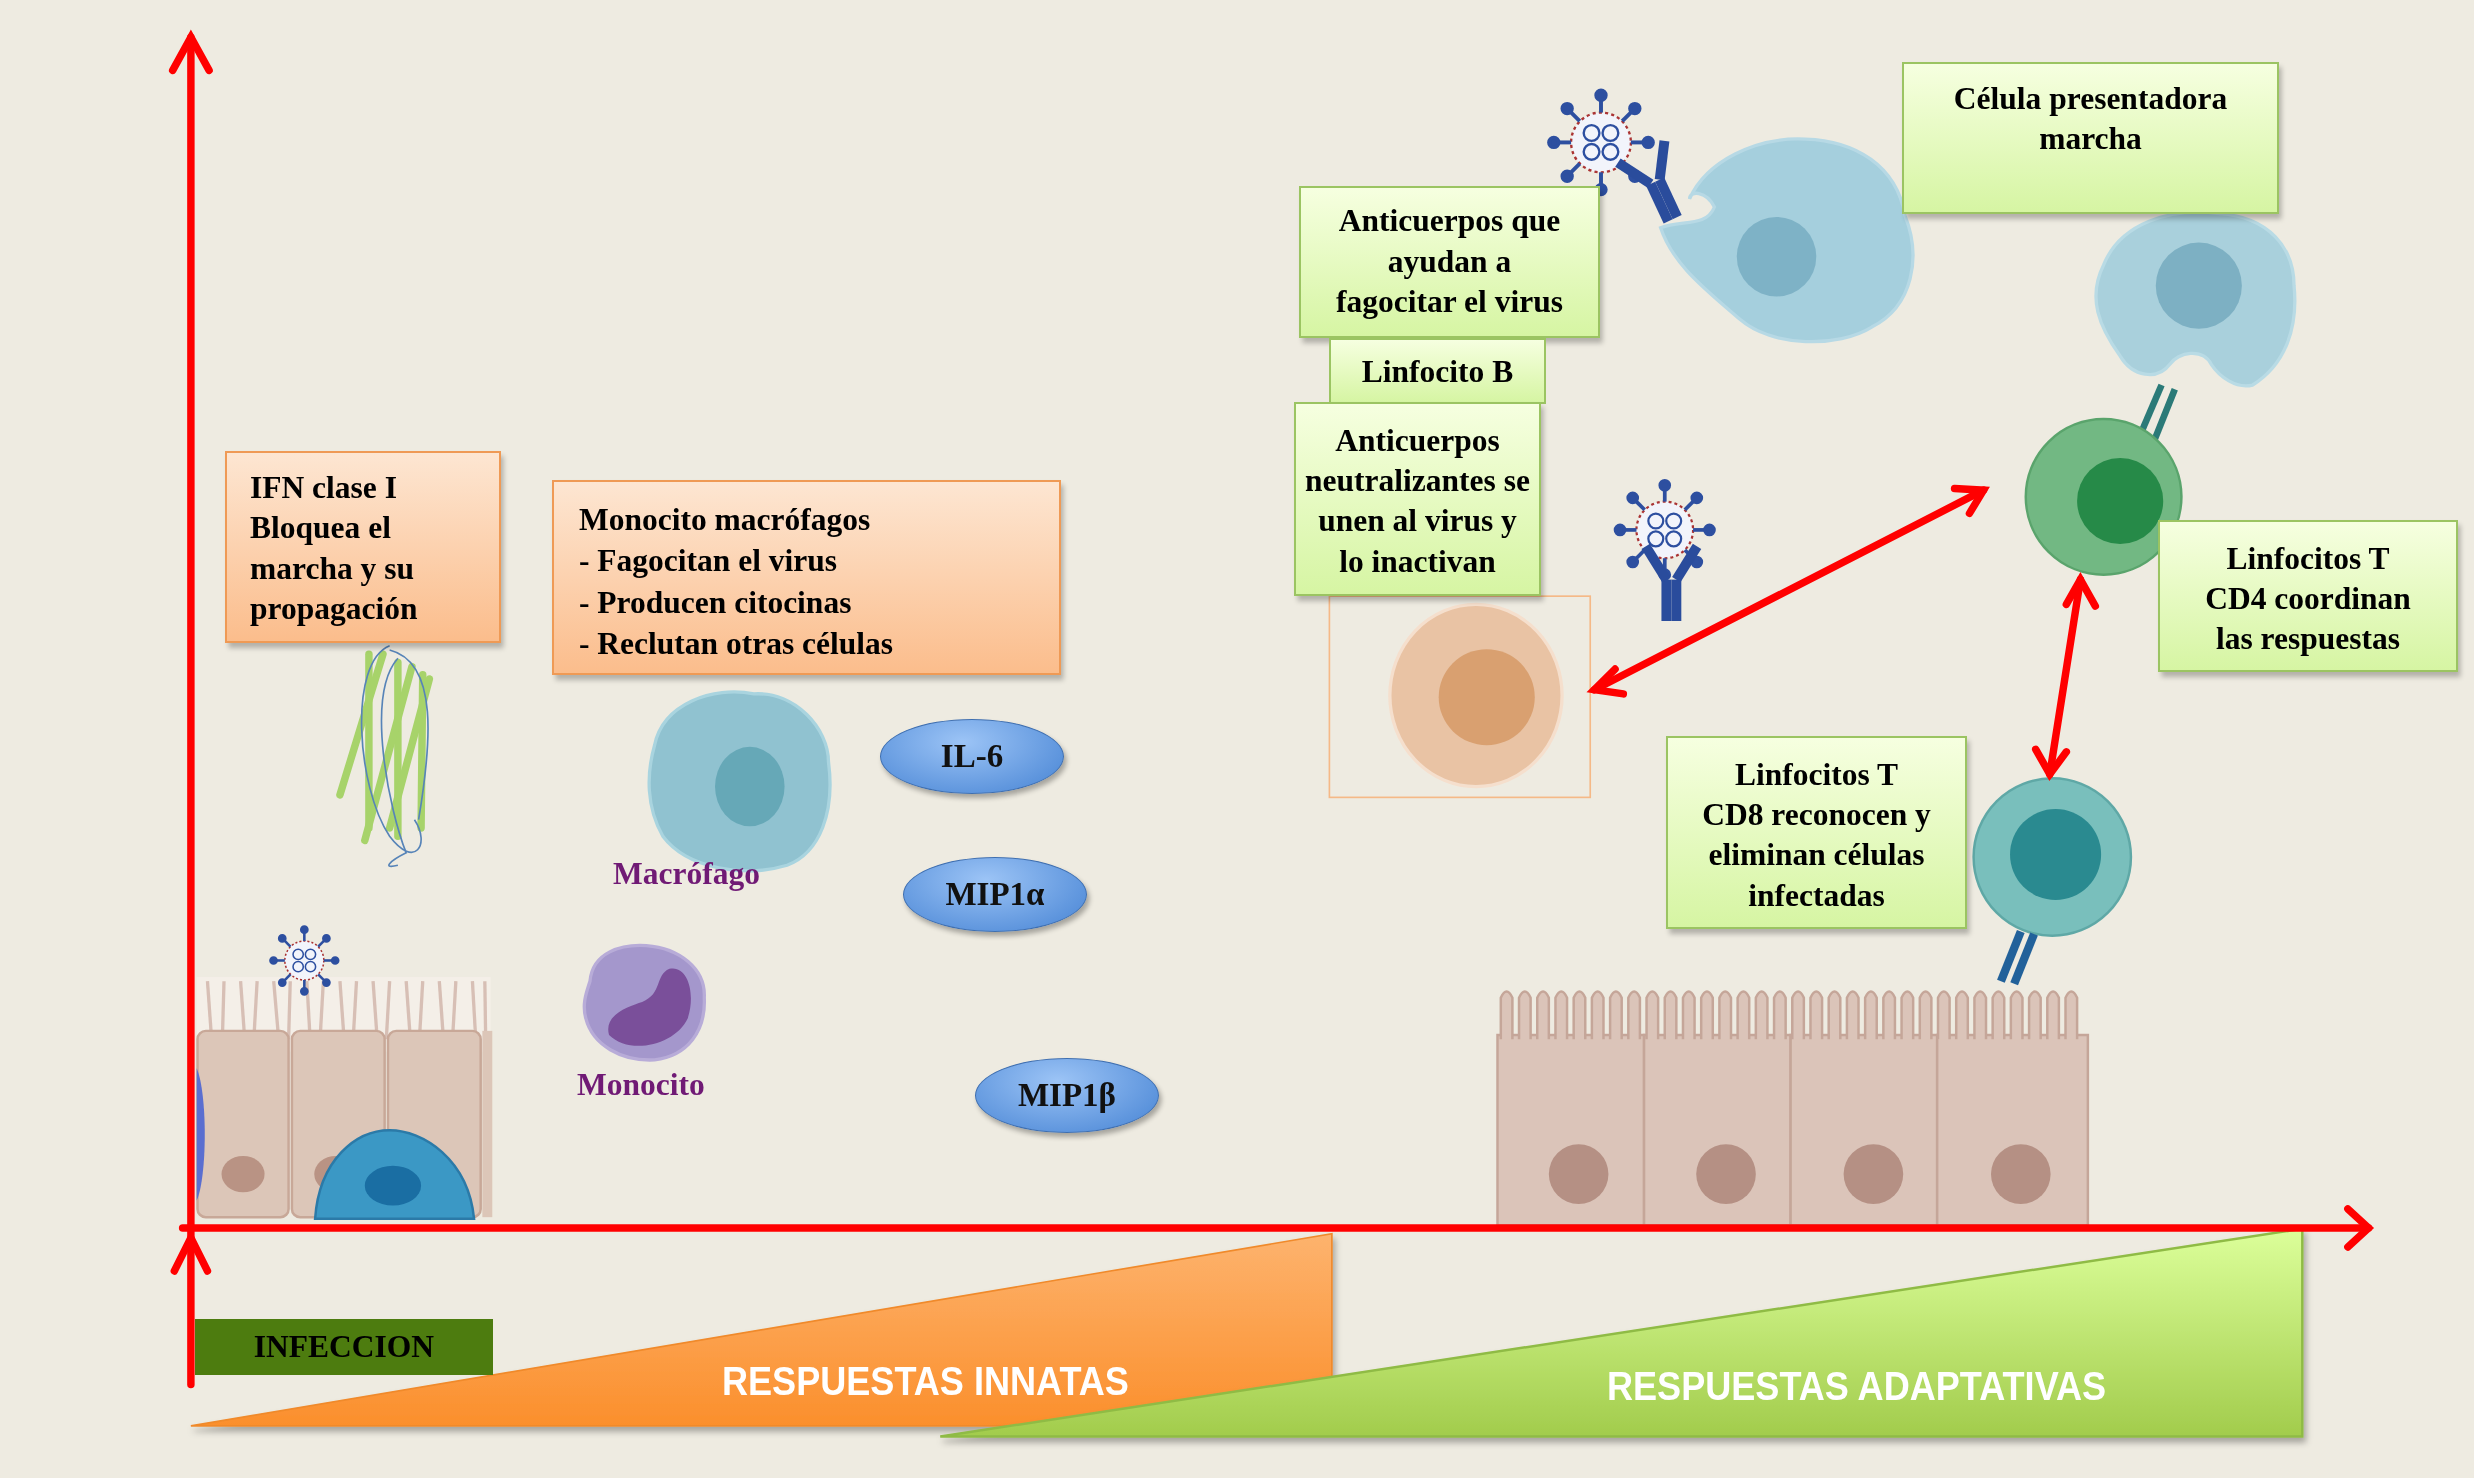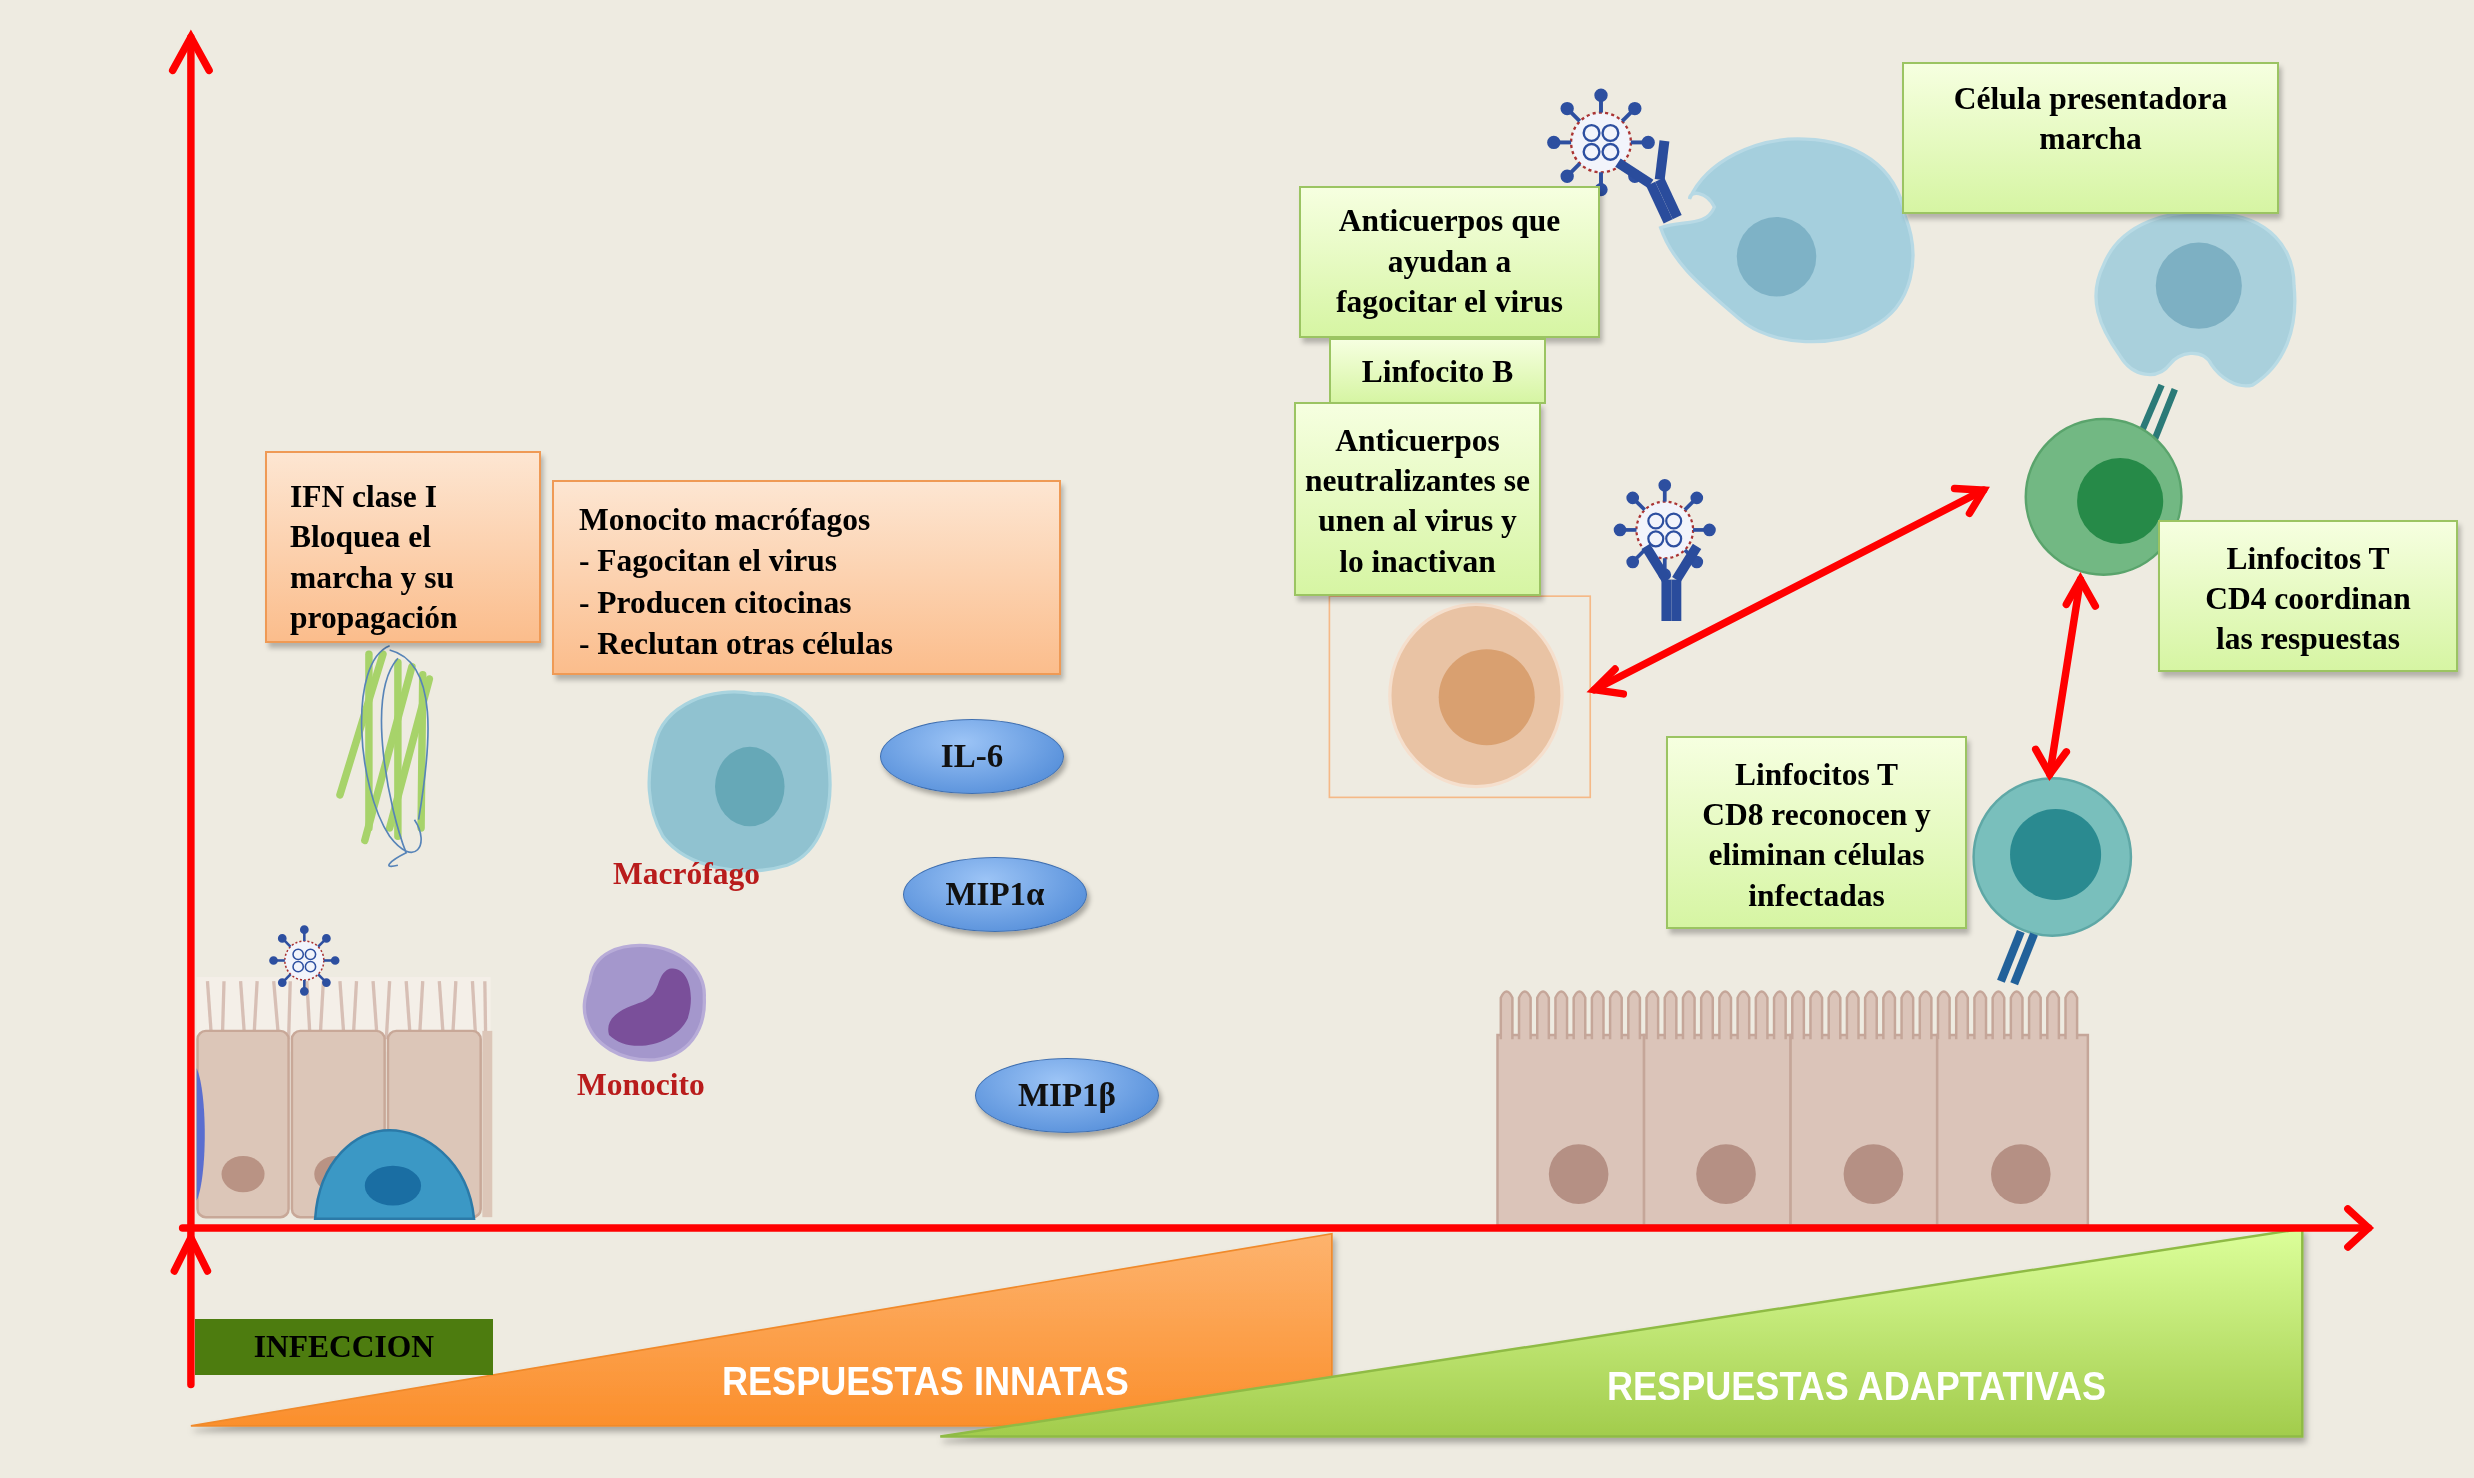--- a/index.html
+++ b/index.html
@@ -4,21 +4,21 @@
 <style>
   html, body { margin:0; padding:0; }
   body { width:2475px; height:1478px; background:#eeebe1; position:relative; overflow:hidden;
          font-family:"Liberation Serif", serif; }
   svg.art { position:absolute; left:0; top:0; width:2475px; height:1478px; }
   .box { position:absolute; box-sizing:border-box; font-weight:bold; color:#000;
          font-family:"Liberation Serif", serif; line-height:1.28; box-shadow:3.3px 5px 5px rgba(0,0,0,0.25); }
   .orange { background:linear-gradient(#fde6d2, #fbbd8c); border:2.5px solid #ef9a55; }
   .green { background:linear-gradient(#f6ffe0, #d6f5a3); border:2.5px solid #9bc462; text-align:center; }
   .box div { white-space:nowrap; }
-  .lbl { position:absolute; font-weight:bold; font-family:"Liberation Serif", serif; font-size:31.5px; color:#b91c1c; white-space:nowrap; }
+  .lbl { position:absolute; font-weight:bold; font-family:"Liberation Serif", serif; font-size:31.5px; color:#701a75; white-space:nowrap; }
   .oval { position:absolute; border-radius:50%; background:radial-gradient(ellipse at 45% 30%, #9cc4f6, #5b93dc 75%, #4a80cc);
           border:1.7px solid #3f6fb0; box-shadow:2.5px 4.1px 5px rgba(0,0,0,0.3);
           display:flex; align-items:center; justify-content:center; font-weight:bold; font-size:33px; color:#111; }
   .infeccion { position:absolute; left:195px; top:1319px; width:298px; height:56px; background:#4d7c0f;
                display:flex; align-items:center; justify-content:center; font-weight:bold; font-size:31.5px; }
   .tri-label { position:absolute; color:#fff; font-family:"Liberation Sans", sans-serif; font-weight:bold;
                font-size:41px; white-space:nowrap; transform:scaleX(0.88); transform-origin:left center; }
 </style>
 </head>
 <body>
@@ -235,21 +235,21 @@
     <line x1="1925" y1="833" x2="2395" y2="592"></line>
     <polyline points="1950,808 1925,833 1960,838"></polyline>
     <polyline points="2360,590 2395,592 2378,620"></polyline>
 
     <line x1="2512" y1="700" x2="2475" y2="935"></line>
     <polyline points="2495,730 2512,700 2530,732"></polyline>
     <polyline points="2458,905 2475,935 2495,908"></polyline>
   </g>
 </svg>
 
-<div class="box orange" style="left:225px;top:451px;width:276px;height:192px;padding:24px 23px;font-size:31.5px;margin-left:40px;">
+<div class="box orange" style="left:225px;top:451px;width:276px;height:192px;padding:15px 23px;font-size:31.5px;">
   <div>IFN clase I</div>
   <div>Bloquea el</div>
   <div>marcha y su</div>
   <div>propagación</div>
 </div>
 
 <div class="box orange" style="left:552px;top:480px;width:509px;height:195px;padding:16.6px 25px;font-size:31.5px;line-height:1.32;">
   <div>Monocito macrófagos</div>
   <div>- Fagocitan el virus</div>
   <div>- Producen citocinas</div>

